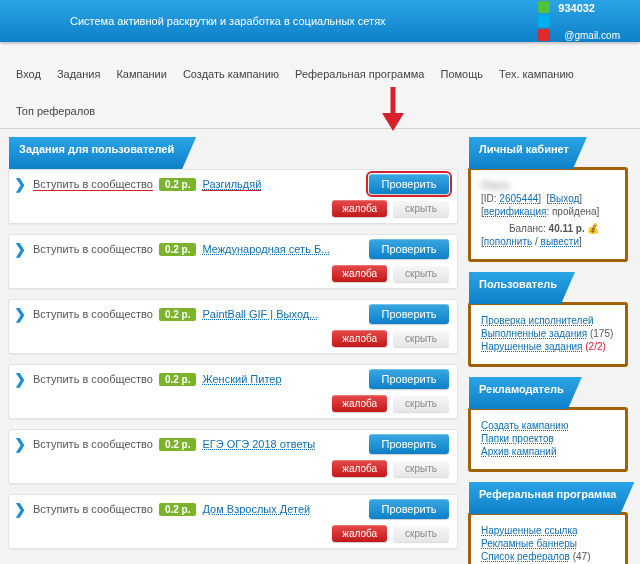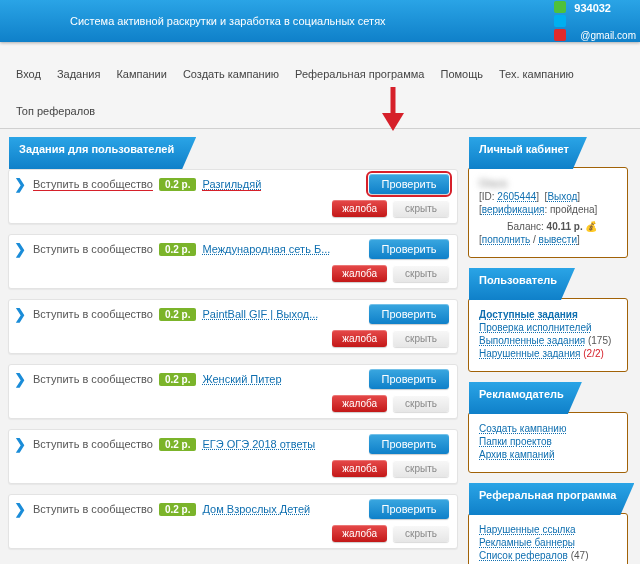--- a/index.html
+++ b/index.html
@@ -12,21 +12,21 @@
     --light:#f5f5f5;
     --text:#333;
     --link:#0f6fb0;
   }
   html,body{margin:0;padding:0;font:11px Arial,Helvetica,sans-serif;color:var(--text);background:#f3f3f3;}
   #frame{width:640px;height:564px;overflow:hidden;position:relative;background:#f3f3f3;}
 
   
   #topbar{height:42px;background:linear-gradient(#2aa4e6,#0f80c9);color:#fff;display:flex;align-items:center;box-shadow:0 1px 3px rgba(0,0,0,.3);position:relative;}
   #tagline{margin-left:70px;font-size:11px;}
-  #top-right{margin-left:auto;display:flex;align-items:center;gap:8px;padding-right:4px;}
+  #top-right{margin-left:auto;display:flex;align-items:center;gap:8px;padding-right:20px;}
   .tr-icon{width:12px;height:12px;border-radius:2px;display:inline-block;}
   #top-count{color:#fff;font-weight:bold;font-size:11px;}
   #top-mail{color:#fff;font-size:10px;margin-left:6px;}
 
   
   #nav{background:#f5f5f5;border-bottom:1px solid #d0d0d0;display:flex;padding:8px 10px 8px 10px;gap:4px;flex-wrap:wrap;}
   .nav-item{color:#444;font-size:11px;padding:3px 6px;cursor:pointer;margin-top:15px;}
 
   
   #body{display:flex;gap:10px;padding:8px 8px 0 8px;}
@@ -47,21 +47,21 @@
   .price{background:var(--green);color:#fff;border-radius:2px;padding:1px 6px;font-size:10px;font-weight:bold;}
   .task-link{color:var(--link);text-decoration:underline dotted;font-size:11px;max-width:130px;overflow:hidden;text-overflow:ellipsis;white-space:nowrap;}
   .btn-check{margin-left:auto;background:linear-gradient(#3aa7e0,#0f80c9);color:#fff;border-radius:3px;font-size:11px;padding:4px 12px;min-width:56px;text-align:center;cursor:pointer;box-shadow:inset 0 1px 0 rgba(255,255,255,.3),0 1px 1px rgba(0,0,0,.2);}
   .btn-check.highlight{outline:2px solid #d6202a;outline-offset:1px;}
   .card-row2{display:flex;justify-content:flex-end;gap:6px;margin-top:6px;}
   .btn-complain{background:linear-gradient(#e64a4a,#c31818);color:#fff;border-radius:3px;font-size:10px;padding:3px 10px;cursor:pointer;box-shadow:inset 0 1px 0 rgba(255,255,255,.25),0 1px 1px rgba(0,0,0,.2);}
   .btn-hide{background:linear-gradient(#f8f8f8,#e6e6e6);color:#888;border-radius:3px;font-size:10px;padding:3px 12px;cursor:pointer;box-shadow:inset 0 1px 0 #fff,0 1px 1px rgba(0,0,0,.15);}
   .underline-red{box-shadow:0 1px 0 var(--red);}
 
   
-  .panel{background:#fff;border:1px solid #a16207;border-radius:3px;padding:8px 10px 10px 10px;margin-bottom:10px;font-size:10px;color:#555;}
+  .panel{background:#fff;border:3px solid #a16207;border-radius:3px;padding:8px 10px 10px 10px;margin-bottom:10px;font-size:10px;color:#555;}
   .panel .slink{color:var(--link);text-decoration:underline dotted;cursor:pointer;}
   .panel .row{margin:2px 0;}
   .blur{filter:blur(3px);color:#777;}
   .count{color:#555;}
 
   
   #arrow{position:absolute;left:378px;top:85px;pointer-events:none;}
   #arrow svg{display:block;}
 </style>
 </head>
@@ -194,21 +194,20 @@
       <div class="row">[<span>ID:</span> <span class="slink">2605444</span>] &nbsp;[<span class="slink">Выход</span>]</div>
       <div class="row">[<span class="slink">верификация</span><span>: пройдена</span>]</div>
       <div class="row" style="margin-top:6px;margin-left:28px;"><span>Баланс:</span> <b>40.11 р.</b> <span>💰</span></div>
       <div class="row">[<span class="slink">пополнить</span> / <span class="slink">вывести</span>]</div>
     </div>
 
     <div class="ribbon ribbon-side">
           <span class="ribbon-bg">Пользователь</span>
         </div>
     <div class="panel">
-      <div class="row"><b><span class="slink">Доступные задания</span></b></div>
       <div class="row"><span class="slink">Проверка исполнителей</span></div>
       <div class="row"><span class="slink">Выполненные задания</span> <span class="count">(175)</span></div>
       <div class="row"><span class="slink">Нарушенные задания</span> <span style="color:#d6202a">(2/2)</span></div>
     </div>
 
     <div class="ribbon ribbon-side">
           <span class="ribbon-bg">Рекламодатель</span>
         </div>
     <div class="panel">
       <div class="row"><span class="slink">Создать кампанию</span></div>

